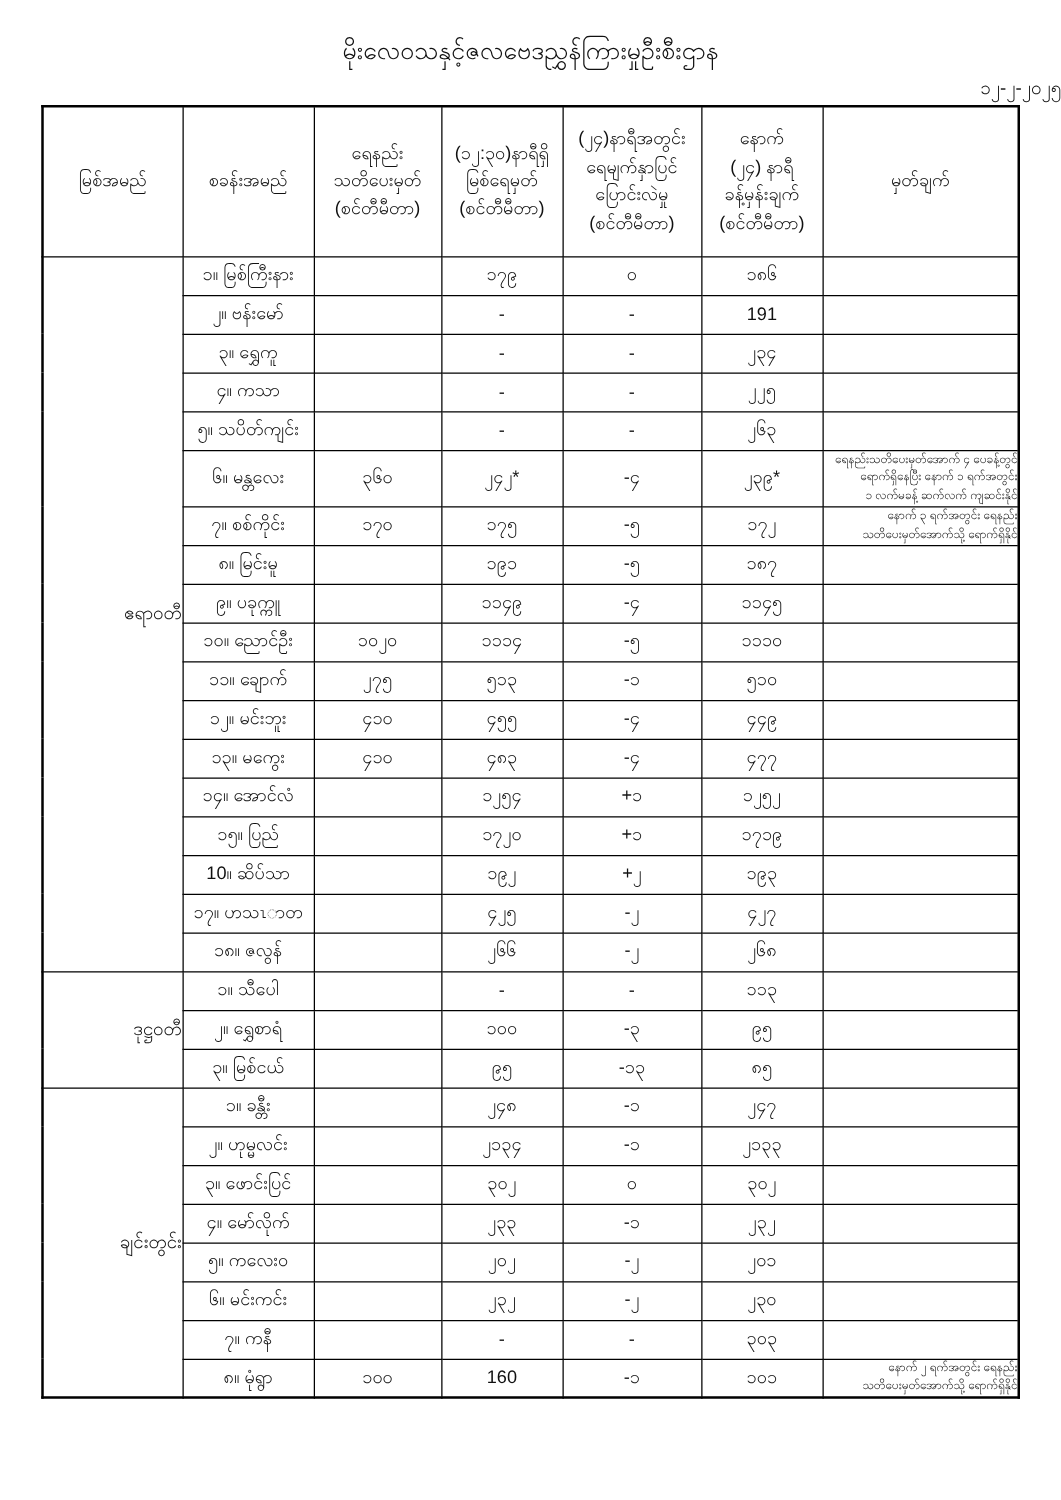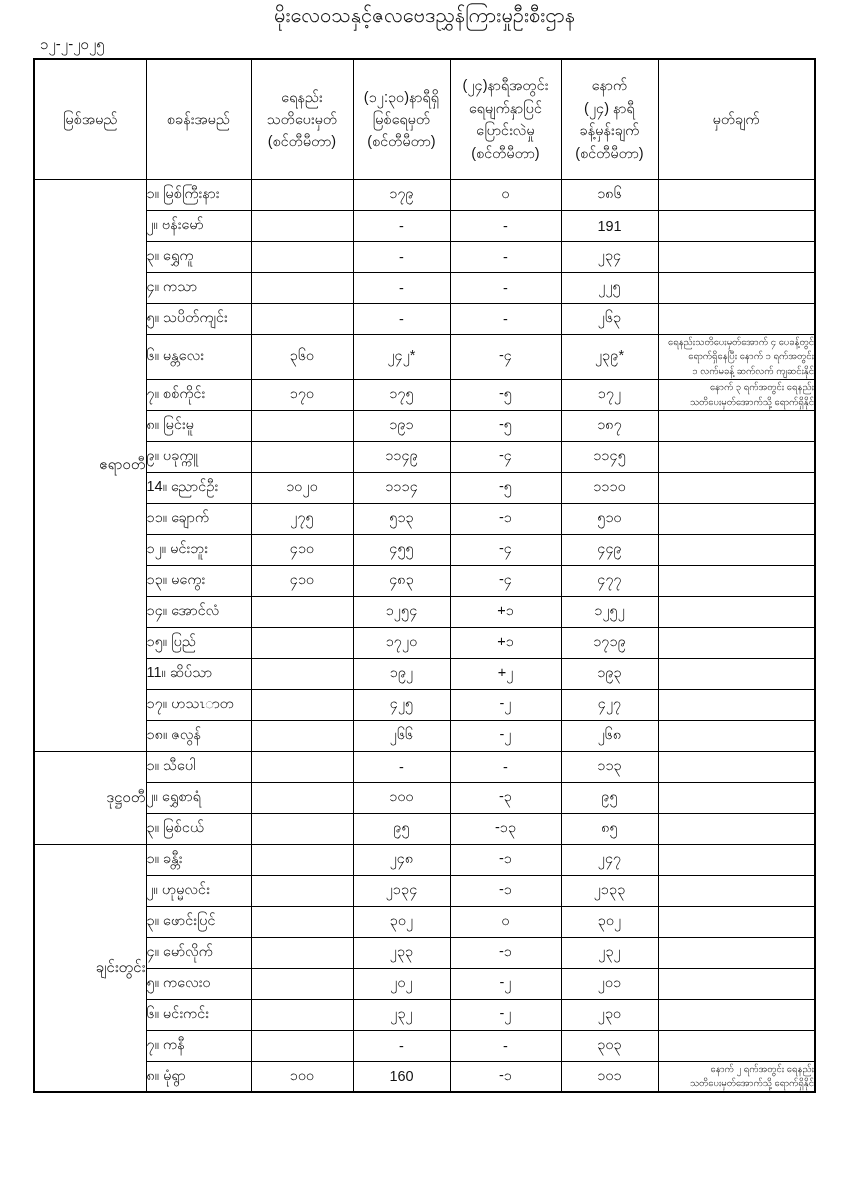--- a/index.html
+++ b/index.html
@@ -4,23 +4,23 @@
 <style>
   * { box-sizing: border-box; }
   html, body {
     margin: 0; padding: 0;
     width: 849px; height: 1200px;
     background: #ffffff;
     color: #111;
     font-family: "Liberation Sans", sans-serif;
   }
   .page { width: 849px; height: 1200px; overflow: hidden; }
-  .page-title { text-align: center; font-size: 20px; line-height: 1.5; }
+  .page-title { text-align: center; margin-top: 26px; font-size: 20px; line-height: 1.5; }
   .page-title .t2 { font-size: 19px; }
-  .date-line { text-align: left; font-size: 15px; margin-top: 4px; margin-bottom: 2px; margin-left: 40px; }
+  .date-line { text-align: right; font-size: 15px; margin-top: 4px; margin-bottom: 2px; margin-left: 40px; }
   table.river-table {
     border-collapse: collapse;
     table-layout: fixed;
     width: 781px;
     margin-left: 33px;
     border: 2.5px solid #000;
   }
   .river-table th, .river-table td {
     border: 1.6px solid #000;
     padding: 0;
@@ -30,21 +30,21 @@
   .river-table tbody tr { height: 31px; }
   .river-table th {
     font-weight: normal;
     font-size: 14.5px;
     text-align: center;
     vertical-align: middle;
     white-space: pre-line;
     line-height: 1.55;
   }
   .river-cell  { text-align: right; vertical-align: middle; font-size: 15px; }
-  .station-cell{ text-align: left; padding-left: 7px; font-size: 14.5px; vertical-align: middle; }
+  .station-cell{ text-align: center; padding-left: 7px; font-size: 14.5px; vertical-align: middle; }
   .num-cell    { text-align: center; font-size: 14.5px; vertical-align: middle; }
   .remark-cell { font-size: 9.5px; line-height: 1.55; text-align: right; vertical-align: middle; white-space: pre-line; padding: 2px 1px; }
 </style>
 </head>
 <body>
 
 <div class="page">
 
   <div class="page-title">
     <div class="t1">မိုးလေဝသနှင့်ဇလဗေဒညွှန်ကြားမှုဦးစီးဌာန</div>
@@ -154,21 +154,21 @@
         </tr>
         <tr>
           <td class="station-cell">၉။ ပခုက္ကူ</td>
           <td class="num-cell"></td>
           <td class="num-cell">၁၁၄၉</td>
           <td class="num-cell">-၄</td>
           <td class="num-cell">၁၁၄၅</td>
           <td class="remark-cell"></td>
         </tr>
         <tr>
-          <td class="station-cell">14။ ညောင်ဦး</td>
+          <td class="station-cell">၁၀။ ညောင်ဦး</td>
           <td class="num-cell">၁၀၂၀</td>
           <td class="num-cell">၁၁၁၄</td>
           <td class="num-cell">-၅</td>
           <td class="num-cell">၁၁၁၀</td>
           <td class="remark-cell"></td>
         </tr>
         <tr>
           <td class="station-cell">၁၁။ ချောက်</td>
           <td class="num-cell">၂၇၅</td>
           <td class="num-cell">၅၁၃</td>
@@ -202,21 +202,21 @@
         </tr>
         <tr>
           <td class="station-cell">၁၅။ ပြည်</td>
           <td class="num-cell"></td>
           <td class="num-cell">၁၇၂၀</td>
           <td class="num-cell">+၁</td>
           <td class="num-cell">၁၇၁၉</td>
           <td class="remark-cell"></td>
         </tr>
         <tr>
-          <td class="station-cell">11။ ဆိပ်သာ</td>
+          <td class="station-cell">10။ ဆိပ်သာ</td>
           <td class="num-cell"></td>
           <td class="num-cell">၁၉၂</td>
           <td class="num-cell">+၂</td>
           <td class="num-cell">၁၉၃</td>
           <td class="remark-cell"></td>
         </tr>
         <tr>
           <td class="station-cell">၁၇။ ဟသၤာတ</td>
           <td class="num-cell"></td>
           <td class="num-cell">၄၂၅</td>

